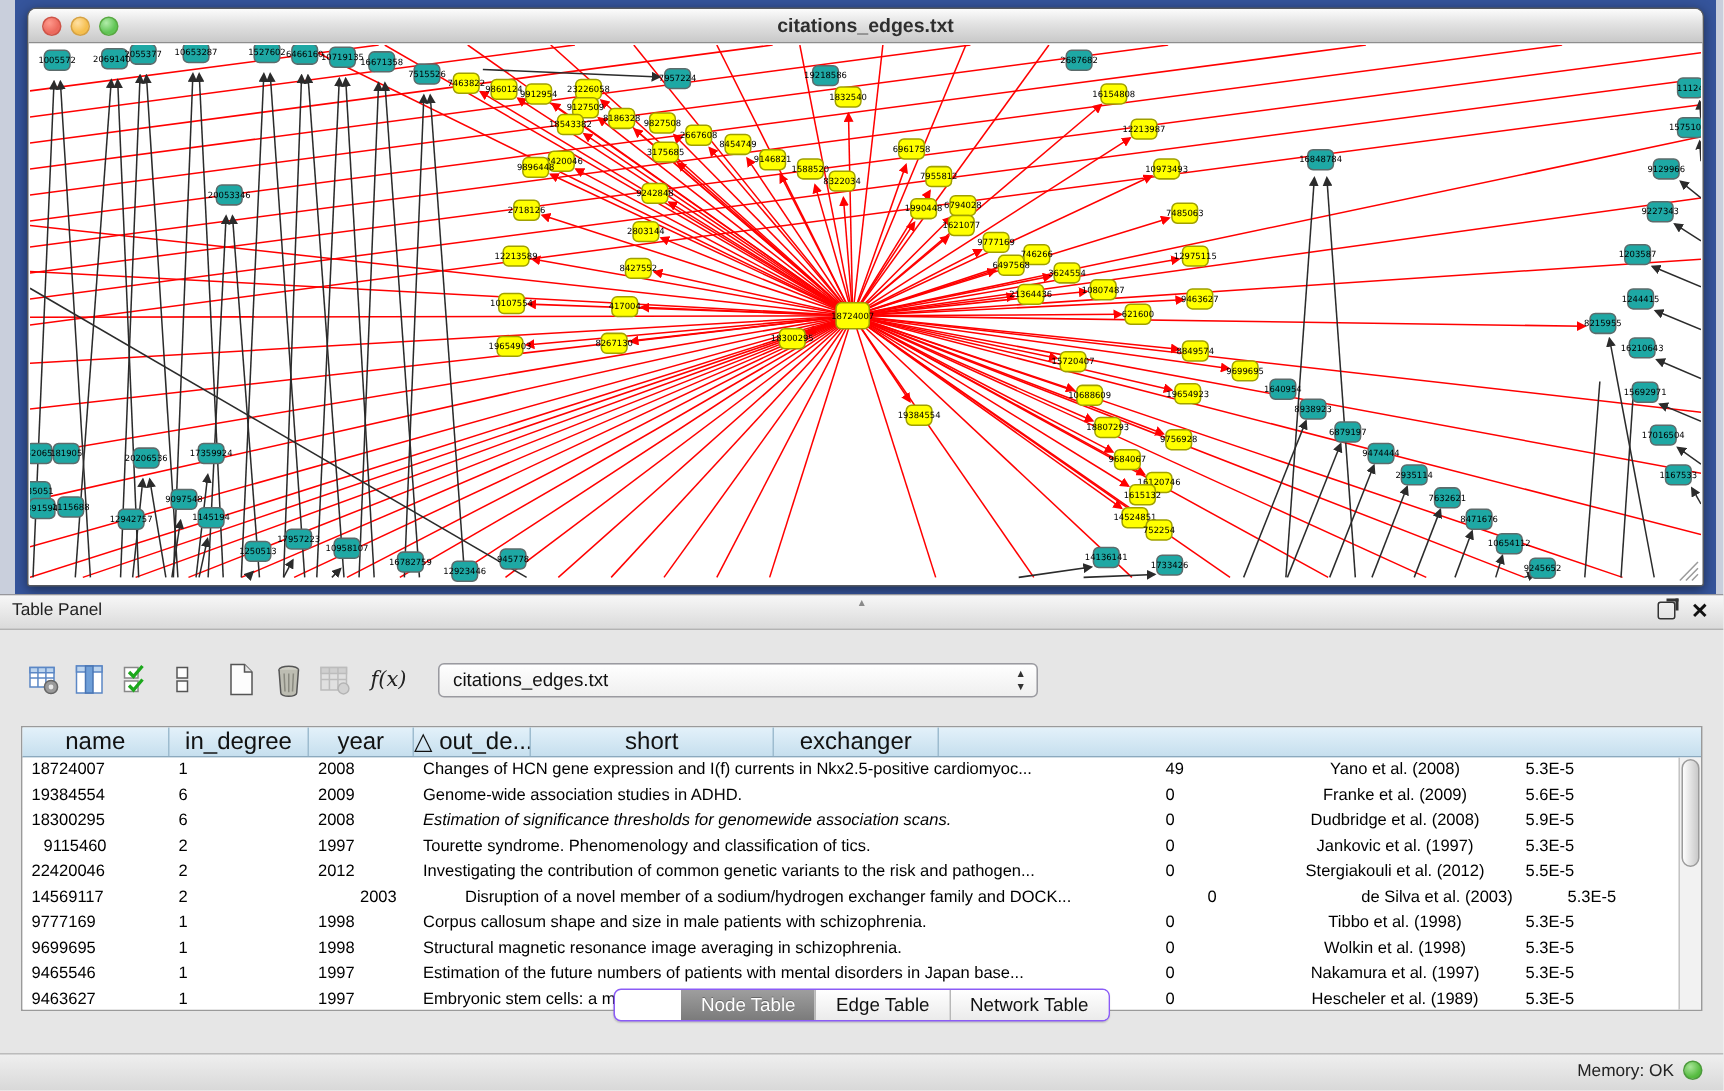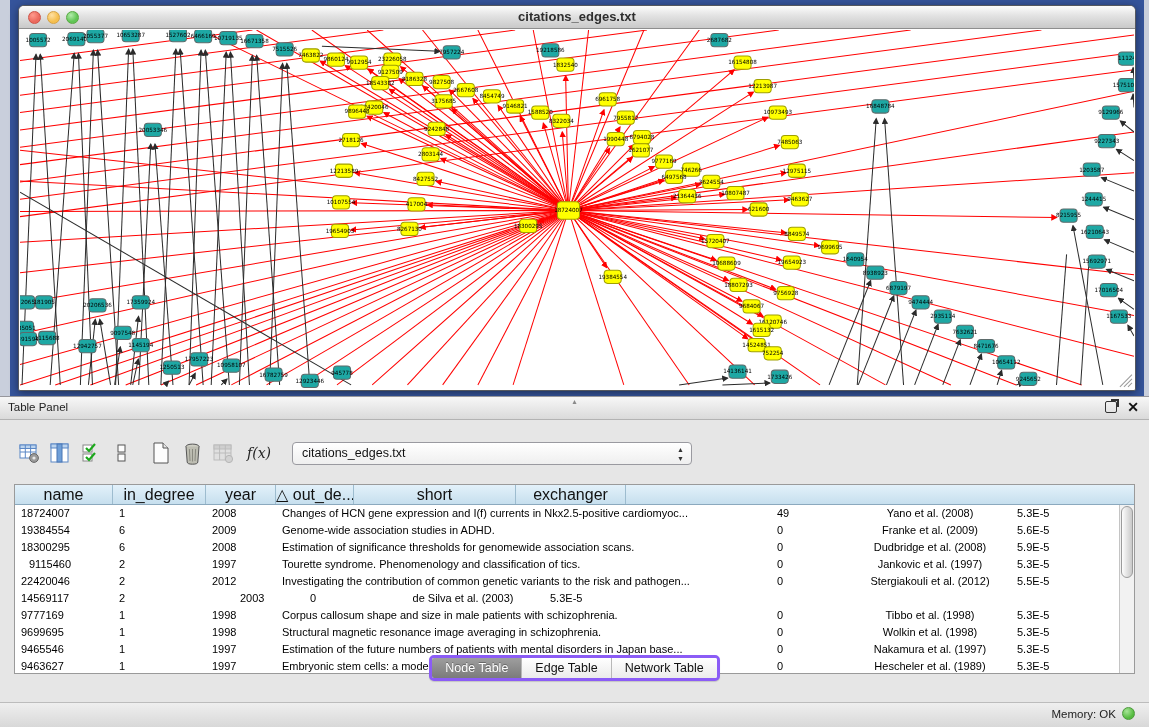--- a/index.html
+++ b/index.html
@@ -47,21 +47,21 @@
         overflow:hidden; white-space:nowrap; flex:none; }
   .tbody { position:absolute; top:20px; left:0; right:15px; bottom:0; overflow:hidden; }
   .tr { display:flex; height:17px; background:#fff; }
   .td { font-size:11px; color:#000; line-height:16px; padding-left:6px; overflow:hidden; white-space:nowrap; flex:none; }
   .td.center { text-align:center; padding-left:0; }
   .vscroll { position:absolute; top:20px; right:0; bottom:0; width:15px; background:#f2f2f2; border-left:1px solid #c4c4c4; }
   .vthumb { position:absolute; top:1px; left:1px; right:1px; height:72px; border:1px solid #9b9b9b; border-radius:7px;
             background:linear-gradient(90deg,#fdfdfd,#c9c9c9); }
 
   .tabs { position:absolute; bottom:46px; left:0; right:0; display:flex; justify-content:center; }
-  .seg { display:flex; border:3px solid #8b5cf6; border-radius:5px; overflow:hidden; background:#fff; box-shadow:0 1px 1px rgba(0,0,0,.15); }
+  .seg { display:flex; border:1px solid #8b5cf6; border-radius:5px; overflow:hidden; background:#fff; box-shadow:0 1px 1px rgba(0,0,0,.15);padding-left:44px; }
   .seg-btn { font-size:12.5px; padding:3px 13px; color:#111; background:linear-gradient(#ffffff,#ebebeb); border-right:1px solid #b8b8b8; }
   .seg-btn:last-child { border-right:none; }
   .seg-btn.sel { background:linear-gradient(#9e9e9e,#7b7b7b); color:#fff; text-shadow:0 -1px 0 rgba(0,0,0,.3); }
 
   .statusbar { position:absolute; bottom:0; left:0; right:0; height:25px; background:linear-gradient(#efefef,#d8d8d8);
                border-top:1px solid #bcbcbc; }
   .mem { position:absolute; right:14px; top:4px; display:flex; align-items:center; gap:6px; font-size:11.5px; color:#222; }
   .mem-dot { width:13px; height:13px; border-radius:50%; border:1px solid #4c9a3c;
              background:radial-gradient(circle at 35% 30%, #a8e598, #55bb3f 65%); }
 </style>
@@ -819,21 +819,21 @@
           <div class="td" style="width: 70px;">2009</div>
           <div class="td" style="width: 495px;">Genome-wide association studies in ADHD.</div>
           <div class="td" style="width: 78px;">0</div>
           <div class="td center" style="width: 162px;">Franke et al. (2009)</div>
           <div class="td" style="width: 110px;">5.6E-5</div>
         </div>
         <div class="tr">
           <div class="td" style="width: 98px;">18300295</div>
           <div class="td" style="width: 93px;">6</div>
           <div class="td" style="width: 70px;">2008</div>
-          <div class="td" style="width: 495px;">Estimation of significance thresholds for genomewide association scans.</div>
+          <div class="td" style="width: 495px; font-style: italic;">Estimation of significance thresholds for genomewide association scans.</div>
           <div class="td" style="width: 78px;">0</div>
           <div class="td center" style="width: 162px;">Dudbridge et al. (2008)</div>
           <div class="td" style="width: 110px;">5.9E-5</div>
         </div>
         <div class="tr">
           <div class="td" style="width: 98px; padding-left: 14px;">9115460</div>
           <div class="td" style="width: 93px;">2</div>
           <div class="td" style="width: 70px;">1997</div>
           <div class="td" style="width: 495px;">Tourette syndrome. Phenomenology and classification of tics.</div>
           <div class="td" style="width: 78px;">0</div>
@@ -846,20 +846,21 @@
           <div class="td" style="width: 70px;">2012</div>
           <div class="td" style="width: 495px;">Investigating the contribution of common genetic variants to the risk and pathogen...</div>
           <div class="td" style="width: 78px;">0</div>
           <div class="td center" style="width: 162px;">Stergiakouli et al. (2012)</div>
           <div class="td" style="width: 110px;">5.5E-5</div>
         </div>
         <div class="tr">
           <div class="td" style="width: 98px;">14569117</div>
           <div class="td" style="width: 93px;">2</div>
           <div class="td" style="width: 70px; margin-left: 28px;">2003</div>
+          <div class="td" style="width: 495px;">Disruption of a novel member of a sodium/hydrogen exchanger family and DOCK...</div>
           <div class="td" style="width: 78px;">0</div>
           <div class="td center" style="width: 162px;">de Silva et al. (2003)</div>
           <div class="td" style="width: 110px;">5.3E-5</div>
         </div>
         <div class="tr">
           <div class="td" style="width: 98px;">9777169</div>
           <div class="td" style="width: 93px;">1</div>
           <div class="td" style="width: 70px;">1998</div>
           <div class="td" style="width: 495px;">Corpus callosum shape and size in male patients with schizophrenia.</div>
           <div class="td" style="width: 78px;">0</div>

